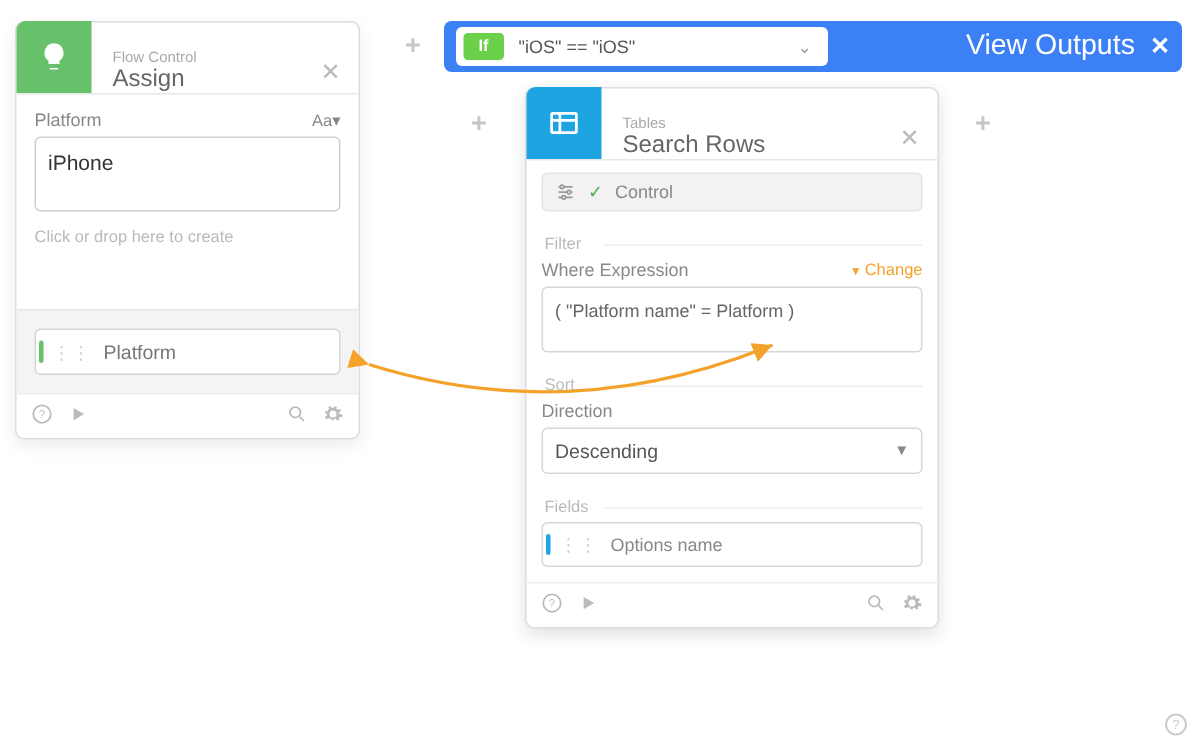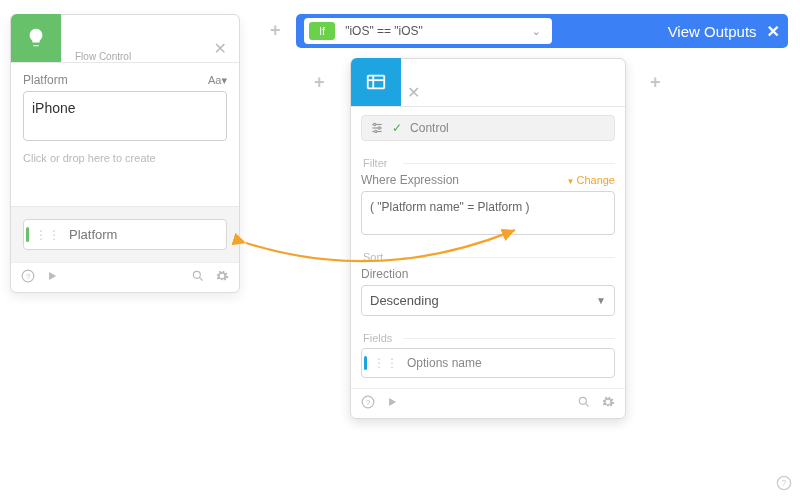--- a/index.html
+++ b/index.html
@@ -29,25 +29,25 @@
   .pill { background: #fff; border: 1px solid #d6d6d6; border-radius: 4px; padding: 7px 8px 7px 2px; display: flex; align-items: center; font-size: 13px; color: #777; }
   .pill .accent { width: 3px; align-self: stretch; background: #66c16a; margin-right: 6px; border-radius: 2px; }
   .pill .dots { color: #ccc; margin-right: 8px; font-size: 12px; letter-spacing: 1px; line-height: 6px; }
 
   .cardFoot { display: flex; align-items: center; justify-content: space-between; padding: 6px 10px; border-top: 1px solid #eee; color: #aaa; }
   .foot-left,.foot-right { display: flex; gap: 10px; align-items: center; }
 
   
   .ifbar { position: absolute; left: 296px; top: 14px; width: 492px; height: 34px; background: #3c80f6; border-radius: 5px; display: flex; align-items: center; padding: 0 8px; color: #fff; }
   .if-pill { display: flex; align-items: center; background: #fff; border-radius: 4px; padding: 3px 5px; height: 26px; width: 248px; }
-  .if-tag  { background: #6bd14b; color: #fff; border-radius: 3px; font-size: 11px; font-weight: 400; padding: 3px 10px; margin-right: 10px; }
+  .if-tag  { background: #6bd14b; color: #fff; border-radius: 3px; font-size: 11px; font-weight: 700; padding: 3px 10px; margin-right: 10px; }
   .if-expr { color: #555; font-size: 12px; flex: 1; }
   .chev-dn { color: #999; font-size: 11px; padding: 0 6px; }
   .if-spacer { flex: 1; }
-  .view-out { font-size: 15px; margin-right: 10px; cursor: pointer; }
+  .view-out { font-size: 19px; margin-right: 10px; cursor: pointer; }
   .if-close { font-size: 16px; font-weight: bold; cursor: pointer; }
 
   
   .cardB { position: absolute; left: 350px; top: 58px; width: 276px; background: #fff; border: 1px solid #dcdcdc; border-radius: 6px; box-shadow: 0 4px 12px rgba(0,0,0,0.12); }
   .opts-bar { background: #f2f2f2; border: 1px solid #e4e4e4; border-radius: 4px; margin: 8px 10px; display: flex; align-items: center; padding: 5px 8px; font-size: 12px; color: #888; gap: 8px; }
   .opts-bar .ck { color: #4caf50; }
 
   .group { margin: 16px 10px 8px; }
   .group-hd { color: #bbb; font-size: 11px; margin: 8px 0 4px 2px; position: relative; }
   .group-hd::after { content: ""; position: absolute; left: 40px; right: 0; top: 50%; height: 1px; background: #eee; }
@@ -86,20 +86,21 @@
 
 <div class="cardA">
   <div class="cardA-head">
     <div class="iconSq green">
       <svg viewBox="0 0 24 24" width="22" height="22" fill="#fff">
           <path d="M9 21h6v-1H9v1zm3-19a7 7 0 0 0-4 12.7V17h8v-2.3A7 7 0 0 0 12 2z"></path>
         </svg>
     </div>
     <div class="head-text">
       <div class="head-cat">Flow Control</div>
+      <div class="head-title">Assign</div>
     </div>
     <div class="close-x">✕</div>
   </div>
   <div class="section">
     <div class="lbl-row">
       <span>Platform</span>
       <span class="aa">Aa▾</span>
     </div>
     <textarea class="input-tall" rows="2" style="">iPhone</textarea>
     <div class="hint">Click or drop here to create</div>
@@ -154,20 +155,24 @@
 </div>
 
 <div class="cardB">
   <div class="cardA-head">
     <div class="iconSq blue">
       <svg viewBox="0 0 24 24" width="22" height="22" fill="#fff">
           <rect x="3" y="5" width="18" height="14" rx="1" fill="none" stroke="#fff" stroke-width="2"></rect>
           <line x1="3" y1="10" x2="21" y2="10" stroke="#fff" stroke-width="2"></line>
           <line x1="9" y1="5" x2="9" y2="19" stroke="#fff" stroke-width="2"></line>
         </svg>
+    </div>
+    <div class="head-text">
+      <div class="head-cat">Tables</div>
+      <div class="head-title">Search Rows</div>
     </div>
     <div class="close-x">✕</div>
   </div>
 
   <div class="opts-bar">
     <svg class="mini" viewBox="0 0 24 24" fill="none" stroke="#999" stroke-width="2">
         <line x1="4" y1="6" x2="20" y2="6"></line>
         <line x1="4" y1="12" x2="20" y2="12"></line>
         <line x1="4" y1="18" x2="20" y2="18"></line>
         <circle cx="8" cy="6" r="2" fill="#fff"></circle>

